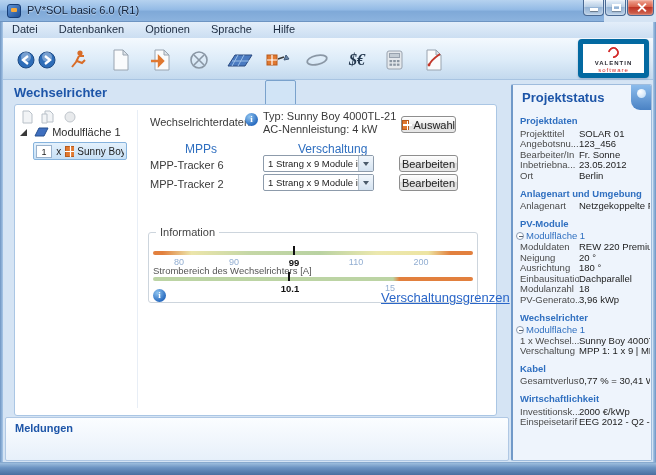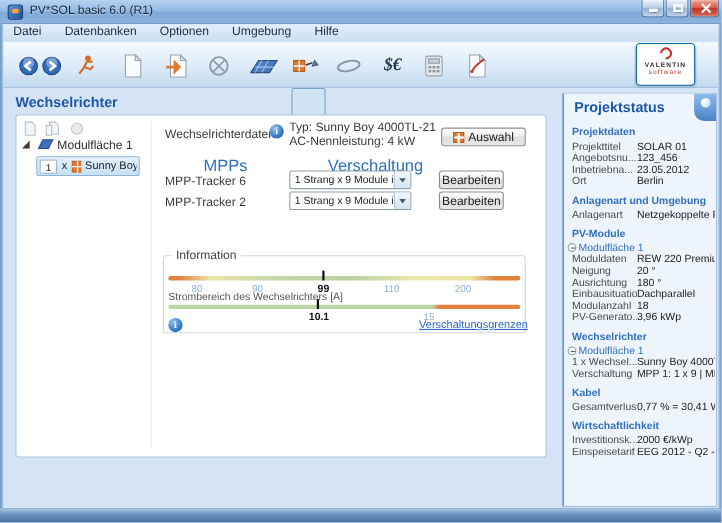--- a/index.html
+++ b/index.html
@@ -1,21 +1,21 @@
 <!DOCTYPE html>
 <html><head>
 <meta charset="utf-8">
 <style>
   * { margin:0; padding:0; box-sizing:border-box; }
   html,body { font-family:"Liberation Sans", sans-serif; }
   #stage { position:relative; width:656px; height:475px; background:#d5e4f4; overflow:hidden;
            outline:1px solid #3f6292; }
 
   
-  .titlebar { position:absolute; left:0; top:0; width:656px; height:22px;
+  .titlebar { position:absolute; left:0; top:0; width:604px; height:22px;
     background:linear-gradient(#b5d2ef, #94bbe6 45%, #7fa9d8 55%, #8cb3de);
     border-bottom:1px solid #6d94c2; }
   .app-icon { position:absolute; left:7px; top:4px; width:14px; height:14px; border-radius:3px;
     background:linear-gradient(135deg,#5f93d4,#1d4f96); border:1px solid #173e77; }
   .app-icon::after { content:""; position:absolute; left:3px; top:3px; width:6px; height:4px;
     background:#f5a93c; border-radius:1px; }
   .title-text { position:absolute; left:27px; top:4px; font-size:11px; color:#14243c; text-shadow:0 1px 1px rgba(255,255,255,.5); }
   .winbtn { position:absolute; top:0; height:16px; border:1px solid #4a6a94; border-top:none;
     border-radius:0 0 4px 4px; background:linear-gradient(#e8f1fa, #b9cfe6 45%, #95b4d6 50%, #b9cfe6);
     box-shadow:inset 0 0 2px rgba(255,255,255,.8); }
@@ -35,22 +35,22 @@
   .menu-item { display:inline-block; padding:1px 9px 0 9px; cursor:default; }
 
   .toolbar { position:absolute; left:3px; top:38px; width:650px; height:42px;
     background:linear-gradient(#f4f9fe,#dcebf8 55%,#c3d9ee);
     border-bottom:1px solid #a8c4e2; }
   .tslot { position:absolute; top:46px; width:26px; height:28px; display:flex; align-items:center; justify-content:center; }
   .tsel { position:absolute; left:262px; top:42px; width:31px; height:34px; border:1px solid #7aa2cc;
     background:rgba(205,228,248,.45); border-radius:2px; }
   .currency { font-family:"Liberation Serif", serif; font-style:italic; font-weight:bold; font-size:16px; color:#23374e; }
 
-  .logo-card { position:absolute; left:578px; top:39px; width:54px; height:39px; background:#fff;
-    border:1px solid #0369a1; border-radius:4px; box-shadow:0 1px 2px rgba(60,90,130,.35); text-align:center; }
+  .logo-card { position:absolute; left:578px; top:39px; width:71px; height:39px; background:#fff;
+    border:5px solid #0369a1; border-radius:4px; box-shadow:0 1px 2px rgba(60,90,130,.35); text-align:center; }
   .logo-arc { width:11px; height:11px; margin:3px auto 0; border:2.5px solid #d22a2a; border-left-color:transparent;
     border-radius:50%; transform:rotate(-40deg); }
   .logo-name { font-size:9px; font-weight:bold; letter-spacing:1px; color:#2b2b33; font-variant:small-caps; line-height:9px; }
   .logo-sub { font-size:6px; color:#d22a2a; letter-spacing:1px; }
 
   
   .page-title { position:absolute; left:14px; top:85px; font-size:13px; font-weight:bold; color:#1d55a8; }
 
   .main-panel { position:absolute; left:14px; top:104px; width:483px; height:312px; background:#fff;
     border:1px solid #aac6e4; border-radius:3px; }
@@ -62,21 +62,21 @@
   .tri-exp { display:inline-block; width:0; height:0; border-left:7px solid transparent; border-bottom:7px solid #3a3a3a; margin-right:4px; }
   .tree-child { position:absolute; left:33px; top:142px; width:94px; height:18px;
     background:linear-gradient(#e4f1fc,#c7e0f6); border:1px solid #86b3dd; border-radius:2px;
     display:flex; align-items:center; font-size:10px; color:#222; padding:0 2px; }
   .count-box { width:19px; height:13px; background:#fff; border:1px solid #9ab2cc; font-size:9px;
     text-align:center; line-height:12px; margin-right:4px; }
   .times { margin-right:4px; }
   .child-label { white-space:nowrap; overflow:hidden; }
 
   .flabel { position:absolute; font-size:11px; color:#3a3a3a; white-space:nowrap; }
-  .blabel { position:absolute; font-size:15px; color:#2f6fc0; white-space:nowrap;padding-left:35px; }
+  .blabel { position:absolute; font-size:12px; color:#2f6fc0; white-space:nowrap;padding-left:35px; }
   .info-badge { position:absolute; width:13px; height:13px; border-radius:50%;
     background:radial-gradient(circle at 35% 30%, #8ec4f0, #2a6cc0 70%); color:#fff; font-size:9px; font-weight:bold;
     font-family:"Liberation Serif",serif; text-align:center; line-height:13px; }
   .info-badge::after { content:"i"; }
 
   .btn { position:absolute; height:17px; border:1px solid #8e8e8e; border-radius:3px;
     background:linear-gradient(#fefefe,#f0f0f0 45%,#dcdcdc 50%,#e8e8e8); font-size:11px; color:#222;
     display:flex; align-items:center; justify-content:center; cursor:default; }
   .btn .oico { width:10px; height:10px; margin-right:4px; background:#e07830; border:1px solid #b85a1c; position:relative; }
   .btn .oico::after { content:""; position:absolute; left:3.5px; top:0; width:1.5px; height:9px; background:#fff; }
@@ -91,21 +91,21 @@
 
   .fieldset { position:absolute; left:148px; top:232px; width:330px; height:71px; border:1px solid #cdd5dd; border-radius:3px; }
   .legend { position:absolute; left:156px; top:226px; background:#fff; padding:0 4px; font-size:11px; color:#444; }
   .slabel { position:absolute; font-size:9.5px; color:#555; white-space:nowrap; }
   .track { position:absolute; left:153px; width:320px; height:4px; border-radius:2px; }
   .track1 { background:linear-gradient(90deg,#e2803e 0%,#e2803e 3%,#ece5aa 12%,#c5d7a6 30%,#b9d2a2 52%,#ece8ae 70%,#ede4a2 86%,#e2803e 93%,#e2803e 100%); }
   .track2 { background:linear-gradient(90deg,#bcd4a4 0%,#bcd4a4 75%,#e2803e 77%,#e2803e 100%); }
   .marker { position:absolute; width:2px; height:9px; background:#111; }
   .tick { position:absolute; font-size:9px; color:#92aed2; transform:translateX(-50%); }
   .tick.cur { color:#111; font-weight:bold; font-size:9.5px; }
-  .link { position:absolute; font-size:10px; color:#2a66c8; text-decoration:underline; white-space:nowrap; }
+  .link { position:absolute; font-size:13px; color:#2a66c8; text-decoration:underline; white-space:nowrap; }
 
   .messages { position:absolute; left:5px; top:417px; width:504px; height:44px;
     background:linear-gradient(#fbfdff,#e7f0fa); border:1px solid #b0c8e4; border-radius:2px; }
   .messages-title { position:absolute; left:9px; top:4px; font-size:11px; font-weight:bold; color:#1d55a8; }
 
   
   .status-panel { position:absolute; left:511px; top:84px; width:141px; height:377px;
     background:#eef4fc; border:1px solid #9fbcdd; border-left:2px solid #7199c8; border-radius:2px; overflow:hidden; }
   .sp-title { position:absolute; left:9px; top:5px; font-size:13px; font-weight:bold; color:#1d55a8; }
   .sp-collapse { position:absolute; right:0; top:0; width:20px; height:25px;
@@ -145,21 +145,21 @@
         <div class="glyph-close"></div>
       </div>
   </div>
   <div class="frame-l"></div>
   <div class="frame-r"></div>
 
   <div class="menubar">
     <span class="menu-item">Datei</span>
     <span class="menu-item">Datenbanken</span>
     <span class="menu-item">Optionen</span>
-    <span class="menu-item">Umgebung</span>
+    <span class="menu-item">Sprache</span>
     <span class="menu-item">Hilfe</span>
   </div>
 
   <div class="toolbar">
     <div class="tsel"></div>
   </div>
 
   <span class="tslot" style="left:13px">
     <svg width="18" height="18">
         <circle cx="9" cy="9" r="8" fill="#2e6db8" stroke="#1c4a85"></circle>
@@ -288,21 +288,21 @@
         <rect x="0.5" y="0.5" width="10" height="10" fill="#e07830" stroke="#b85a1c"></rect>
         <path d="M5.5 0 v11 M0 5.5 h11" stroke="#fff" stroke-width="1.2"></path>
       </svg>
     <span class="child-label">Sunny Boy...</span>
   </div>
 
   <div class="flabel" style="left:150px; top:116px">Wechselrichterdaten</div>
   <div class="info-badge" style="left:245px; top:113px"></div>
   <div class="flabel" style="left:263px; top:110px">Typ: Sunny Boy 4000TL-21</div>
   <div class="flabel" style="left:263px; top:123px">AC-Nennleistung: 4 kW</div>
-  <div class="btn" style="left:401px; top:116px; width:77px">
+  <div class="btn" style="left:401px; top:116px; width:55px">
     <span class="oico"></span>
     <span>Auswahl</span>
   </div>
 
   <div class="blabel" style="left:150px; top:142px">MPPs</div>
   <div class="blabel" style="left:263px; top:142px">Verschaltung</div>
 
   <div class="flabel" style="left:150px; top:159px">MPP-Tracker 6</div>
   <div class="combo" style="left:263px; top:155px">
     <span class="ctext">1 Strang x 9 Module in Reihe</span>
@@ -334,29 +334,33 @@
 
   <div class="slabel" style="left:153px; top:265px">Strombereich des Wechselrichters [A]</div>
   <div class="track track2" style="top:277px"></div>
   <div class="marker" style="left:288px; top:272px"></div>
   <div class="tick cur" style="left:290px; top:283px">10.1</div>
   <div class="tick" style="left:390px; top:283px">15</div>
 
   <div class="info-badge" style="left:153px; top:289px"></div>
   <a class="link" style="left:381px; top:290px">Verschaltungsgrenzen</a>
 
+  <div class="messages">
+    <div class="messages-title">Meldungen</div>
+  </div>
 
   <div class="status-panel">
     <div class="sp-collapse"></div>
     <div class="sp-title">Projektstatus</div>
     <div class="sp-body">
 
       <div class="sp-sec">Projektdaten</div>
       <div class="sp-row"><span class="sp-l">Projekttitel</span><span class="sp-v">SOLAR 01</span></div>
       <div class="sp-row"><span class="sp-l">Angebotsnu...</span><span class="sp-v">123_456</span></div>
+      <div class="sp-row"><span class="sp-l">Bearbeiter/In</span><span class="sp-v">Fr. Sonne</span></div>
       <div class="sp-row"><span class="sp-l">Inbetriebna...</span><span class="sp-v">23.05.2012</span></div>
       <div class="sp-row"><span class="sp-l">Ort</span><span class="sp-v">Berlin</span></div>
 
       <div class="sp-sec">Anlagenart und Umgebung</div>
       <div class="sp-row"><span class="sp-l">Anlagenart</span><span class="sp-v">Netzgekoppelte PV-...</span></div>
 
       <div class="sp-sec">PV-Module</div>
       <div class="sp-exp"><span class="exp-circle"></span><span>Modulfläche 1</span></div>
       <div class="sp-row"><span class="sp-l">Moduldaten</span><span class="sp-v">REW 220 Premium P...</span></div>
       <div class="sp-row"><span class="sp-l">Neigung</span><span class="sp-v">20 °</span></div>

